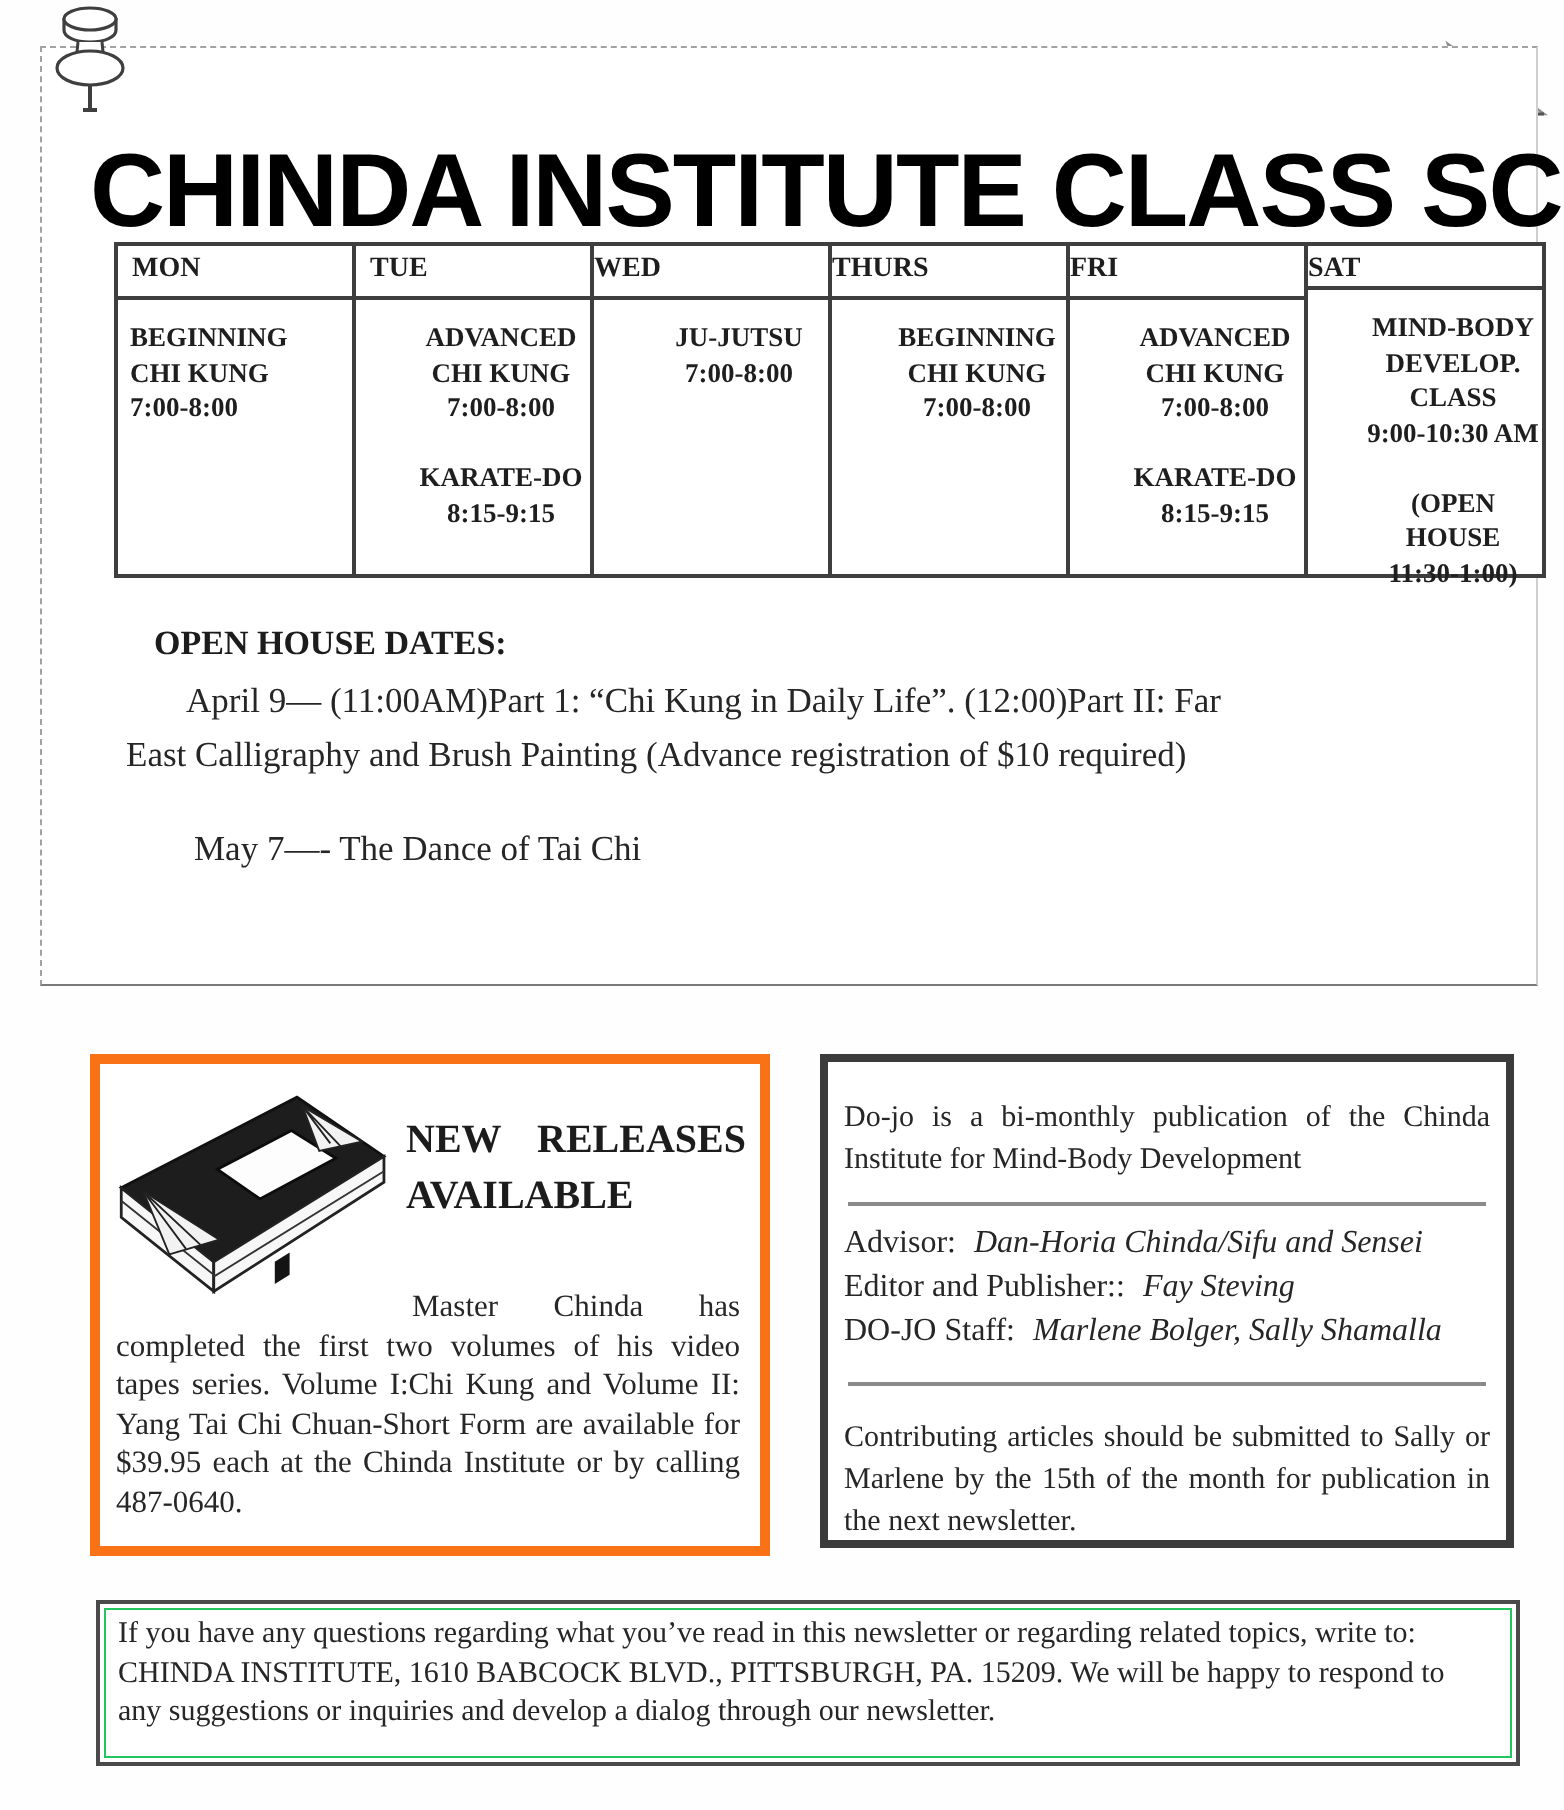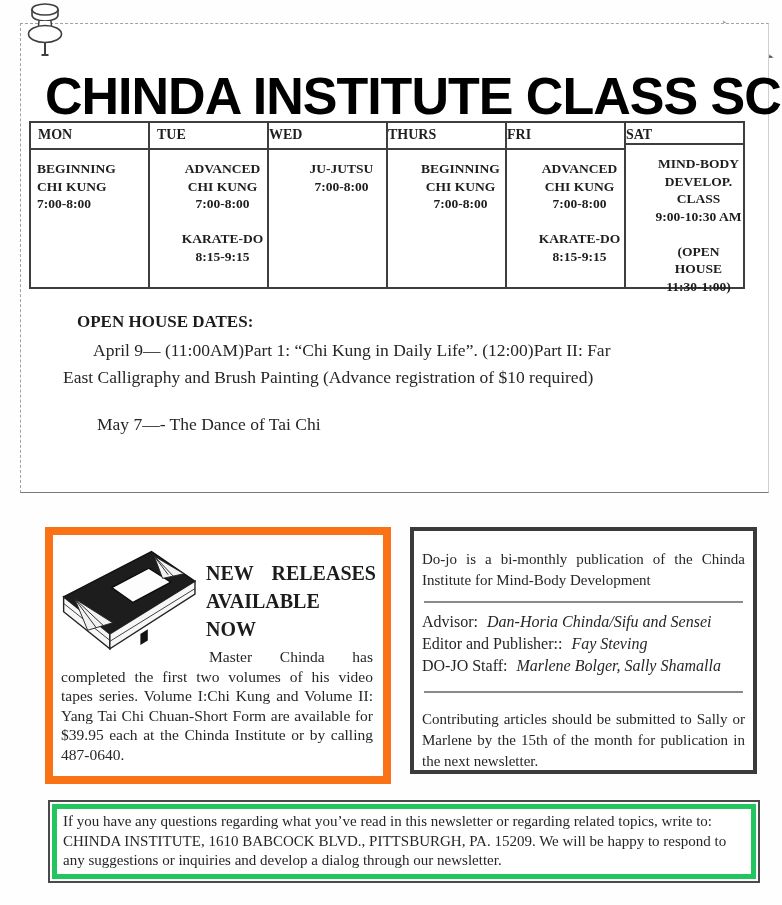--- a/index.html
+++ b/index.html
@@ -13,21 +13,21 @@
     border-top:1px dashed #a2a2a2;border-left:1px dashed #a2a2a2;
     border-right:1px solid #cfcfcf;border-bottom:1px solid #7a7a7a;
   }
   .page-title{
     position:absolute;left:24px;top:42px;white-space:nowrap;
     font-family:"Liberation Sans", sans-serif;font-weight:700;
     font-size:52px;letter-spacing:-1px;color:#000000;
   }
   
   .sched{
-    position:absolute;left:8px;top:97px;width:712px;height:164px;
+    position:absolute;left:36px;top:97px;width:712px;height:164px;
     border:2px solid #3e3e3e;display:flex;background:#fff;
   }
   .col{flex:1;display:flex;flex-direction:column;border-right:2px solid #3e3e3e;}
   .col:last-child{border-right:none;border-radius:26px;}
   .th{
     height:21px;border-bottom:2px solid #3e3e3e;
     font-weight:700;font-size:14px;padding:4px 0 0 7px;color:#1e1e1e;
   }
   .th.center{text-align:left;padding-left:0;}
   .td{
@@ -37,21 +37,21 @@
   .td.left{padding-left:6px;}
   .td.center{text-align:center;padding-left:28px;}
   
   .openhouse{position:absolute;left:42px;top:288px;width:658px;}
   .oh-head{font-weight:700;font-size:17px;margin:0 0 0 14px;color:#1c1c1c;}
   .oh-april{font-size:17.5px;line-height:27px;margin:5px 0 0;white-space:pre-line;text-indent:30px;}
   .oh-may{font-size:17.5px;margin:23px 0 0 34px;}
   
   .nr-box{
     position:absolute;left:45px;top:527px;width:330px;height:241px;
-    border:8px solid #f97316;background:#fff;
+    border:5px solid #f97316;background:#fff;
   }
   .vhs{position:absolute;left:6px;top:8px;}
   .nr-head{
     position:absolute;left:153px;top:24px;width:170px;
     font-weight:700;font-size:20px;line-height:28px;color:#1c1c1c;
   }
   .nr-l1{display:flex;justify-content:space-between;}
   .nr-body{
     position:absolute;left:8px;top:112px;width:312px;margin:0;
     font-size:15.5px;line-height:19.5px;text-align:justify;text-indent:148px;
@@ -65,21 +65,21 @@
   .rule2{border:none;border-top:2px solid #8a8a8a;margin:14px 2px 0;}
   .staff-line{font-size:16px;line-height:22px;}
   .staff-line .lbl{margin-right:9px;}
   .it{font-style:italic;}
   .dojo-note{font-size:15px;line-height:21px;text-align:justify;margin:16px 0 0;}
   
   .footer{
     position:absolute;left:48px;top:800px;width:712px;height:83px;
     border:2px solid #4a4a4a;background:#fff;box-sizing:border-box;
   }
-  .footer-inner{position:absolute;inset:2px;border:5px solid #22c55e;padding:3px 6px;}
+  .footer-inner{position:absolute;inset:2px;border:1px solid #22c55e;padding:3px 6px;}
   .footer-text{margin:0;font-size:15px;line-height:19.5px;white-space:pre-line;}
   .deco{position:absolute;}
 </style>
 </head>
 <body>
 
 <svg class="deco" style="left:24px;top:2px;z-index:3" width="42" height="58" viewBox="0 0 42 58">
   <path d="M8,7 L8,13 C8,16.5 13.5,19 21,19 C28.5,19 34,16.5 34,13 L34,7" fill="#fff" stroke="#3f3f3f" stroke-width="1.6"></path>
   <ellipse cx="21" cy="7.5" rx="13" ry="5.5" fill="#fff" stroke="#3f3f3f" stroke-width="1.6"></ellipse>
   <path d="M15,19 L14.2,27 L27.8,27 L27,19" fill="#fff" stroke="#3f3f3f" stroke-width="1.5"></path>
@@ -163,21 +163,20 @@
     <polygon points="17,59 58,85 31,93" fill="#f2f2f2" stroke="#222" stroke-width="1"></polygon>
     <path d="M17,59 L40,90 M17,59 L48,88" fill="none" stroke="#222" stroke-width="1"></path>
     <polygon points="88,97 96,92 96,104 88,109" fill="#141414"></polygon>
   </svg>
   <div class="nr-head">
     <div class="nr-l1">
       <span>NEW</span>
       <span>RELEASES</span>
     </div>
     <div>AVAILABLE</div>
-    <div>NOW</div>
   </div>
   <p class="nr-body">Master Chinda has completed the first two volumes of his video tapes series.  Volume I:Chi Kung  and Volume II: Yang Tai Chi Chuan-Short Form are available for $39.95 each at the Chinda Institute or by calling 487-0640.</p>
 </div>
 
 <div class="dojo-box">
   <p class="dojo-intro">Do-jo is a bi-monthly publication of the Chinda Institute for Mind-Body Development</p>
   <hr class="rule">
   <div class="staff-line">
     <span class="lbl">Advisor:</span><span class="it">Dan-Horia Chinda/Sifu and Sensei</span>
   </div>

